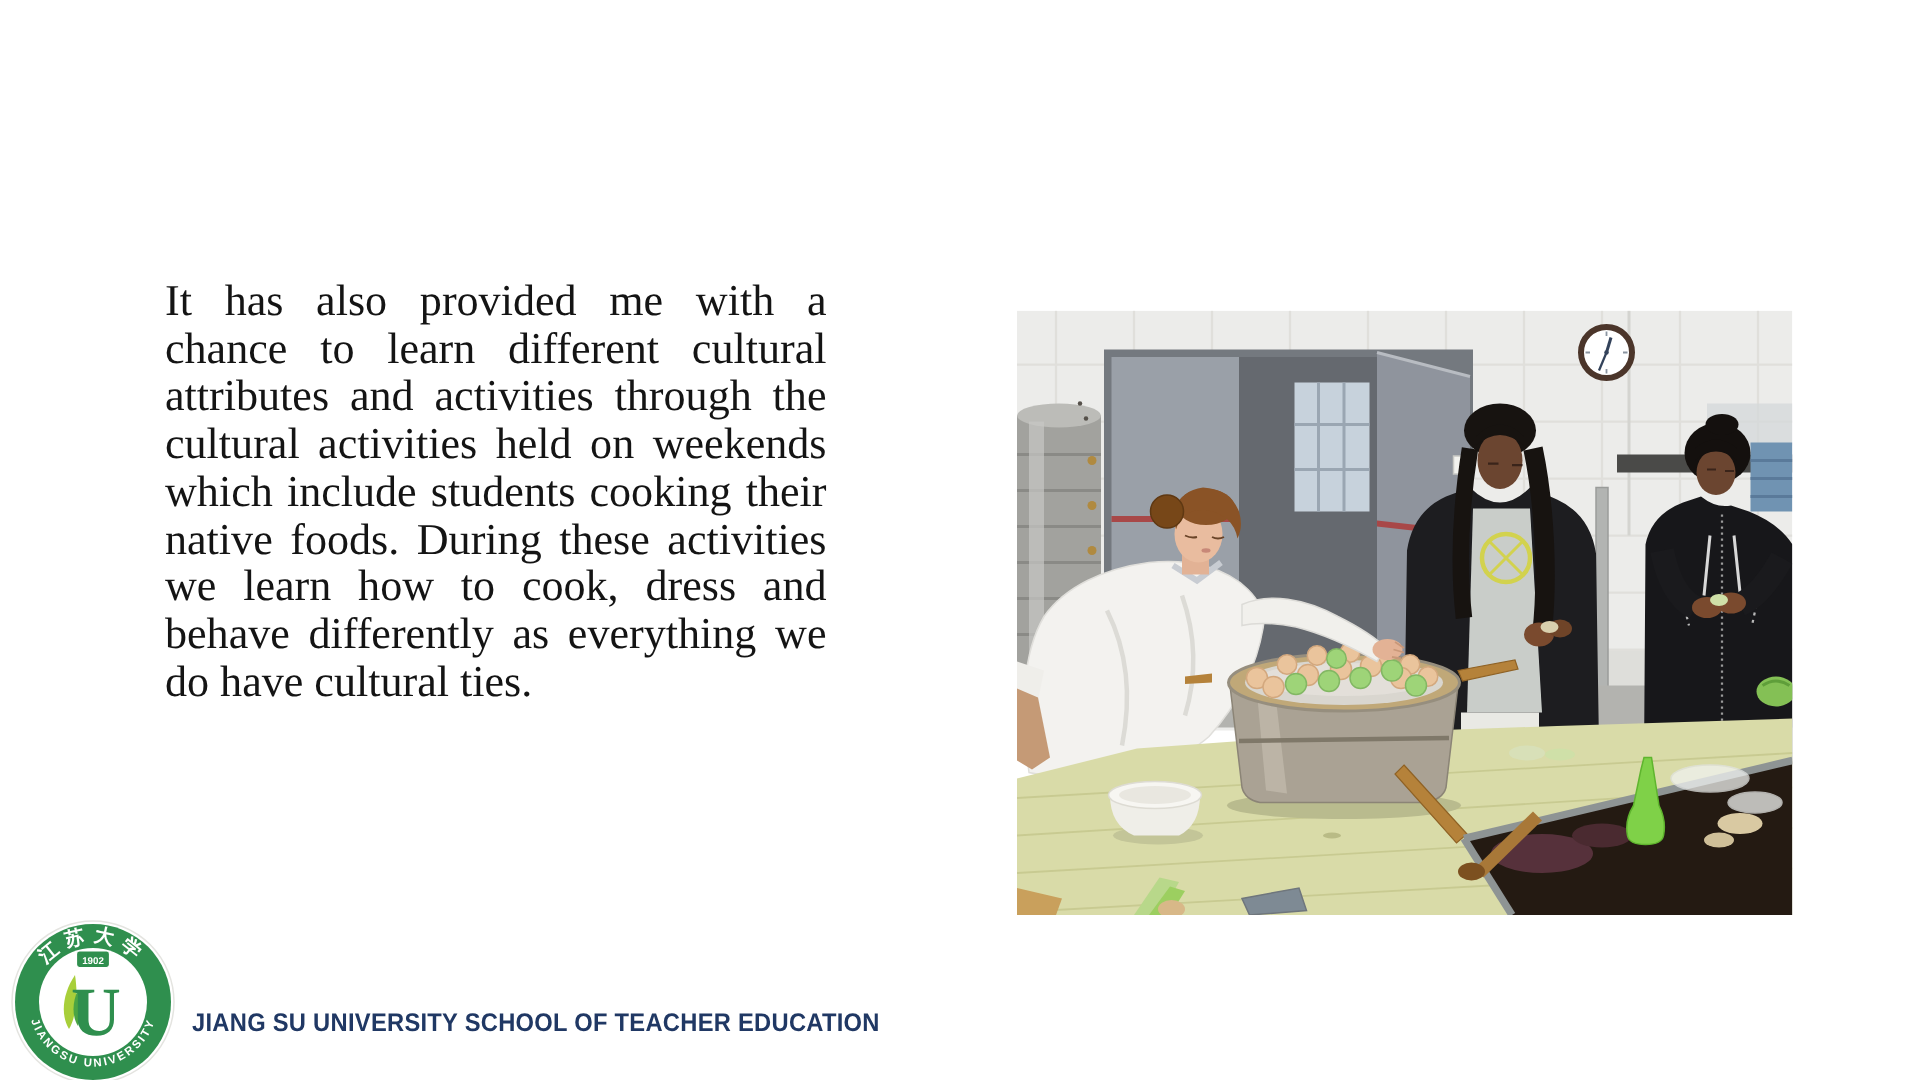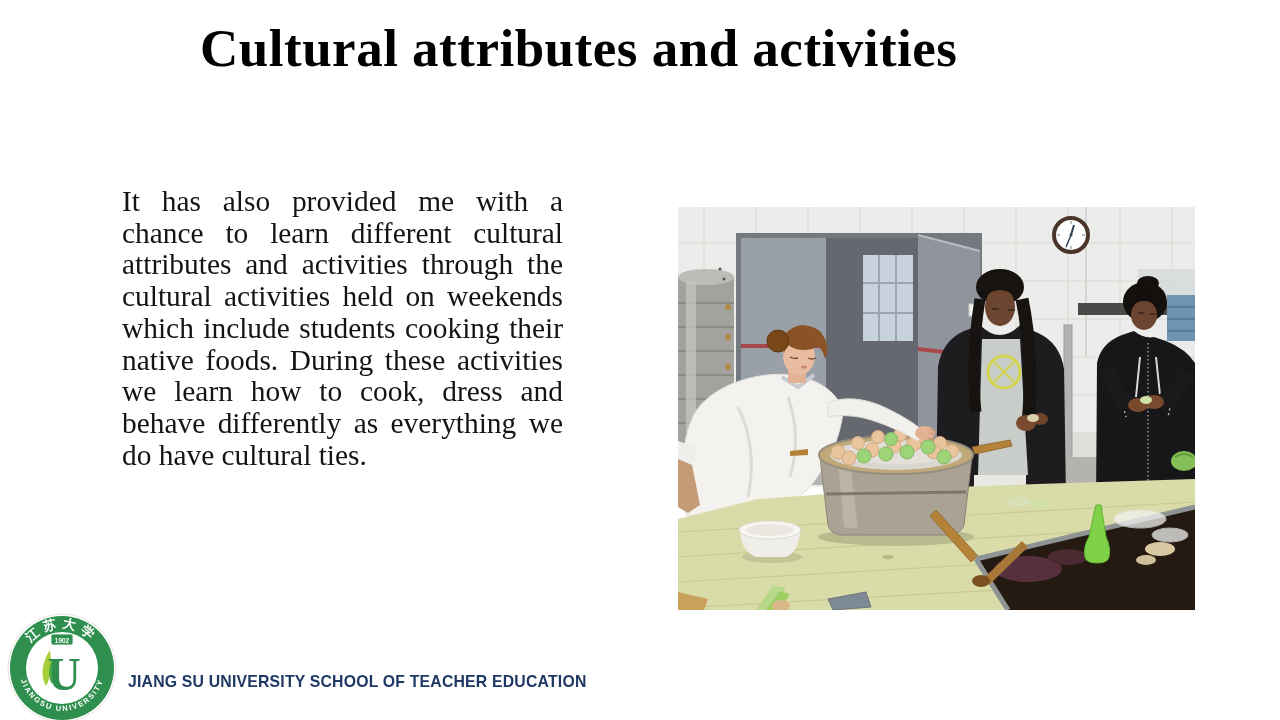--- a/index.html
+++ b/index.html
@@ -7,21 +7,21 @@
     width:1280px;height:720px;overflow:hidden;position:relative;
     background:#ffffff;font-family:"Liberation Serif", serif;
   }
   .slide{position:absolute;inset:0;}
   .title{
     position:absolute;left:200px;top:18px;margin:0;
     font-size:53px;font-weight:bold;line-height:1.15;
     color:var(--title_black,#000);letter-spacing:0.5px;white-space:nowrap;
   }
   .body-text{
-    position:absolute;left:122px;top:186px;width:441px;margin:0;
+    position:absolute;left:110px;top:186px;width:441px;margin:0;
     font-size:29.4px;line-height:31.7px;text-align:justify;
     color:var(--body_text,#141414);
   }
   .photo{
     position:absolute;left:678px;top:207px;width:517px;height:403px;
     overflow:hidden;
   }
   .photo svg{display:block;width:100%;height:100%;}
   .footer{position:absolute;left:0;top:608px;width:640px;height:112px;}
   .seal{position:absolute;left:6px;top:4px;width:112px;height:112px;}
@@ -46,21 +46,20 @@
     transform:scaleX(0.93);transform-origin:left center;
   }
   .bun-pink{fill:#eac49c;stroke:#d3a87e;stroke-width:1;}
   .bun-green{fill:#9ed478;stroke:#82b763;stroke-width:1;}
 </style>
 </head>
 <body>
 
 <div class="slide">
 
-  <h1 class="title">Cultural attributes and activities</h1>
 
   <p class="body-text">It has also provided me with a chance to learn different cultural attributes and activities through the cultural activities held on weekends which include students cooking their native foods. During these activities we learn how to cook, dress and behave differently as everything we do have cultural ties.</p>
 
   <div class="photo">
     <svg viewBox="0 0 517 403" preserveAspectRatio="none">
 
       <g>
         <rect x="0" y="0" width="517" height="280" fill="#ececea"></rect>
         <rect x="0" y="226" width="517" height="30" fill="#dededa"></rect>
         <g stroke="#e0dfdb" stroke-width="1.5">

